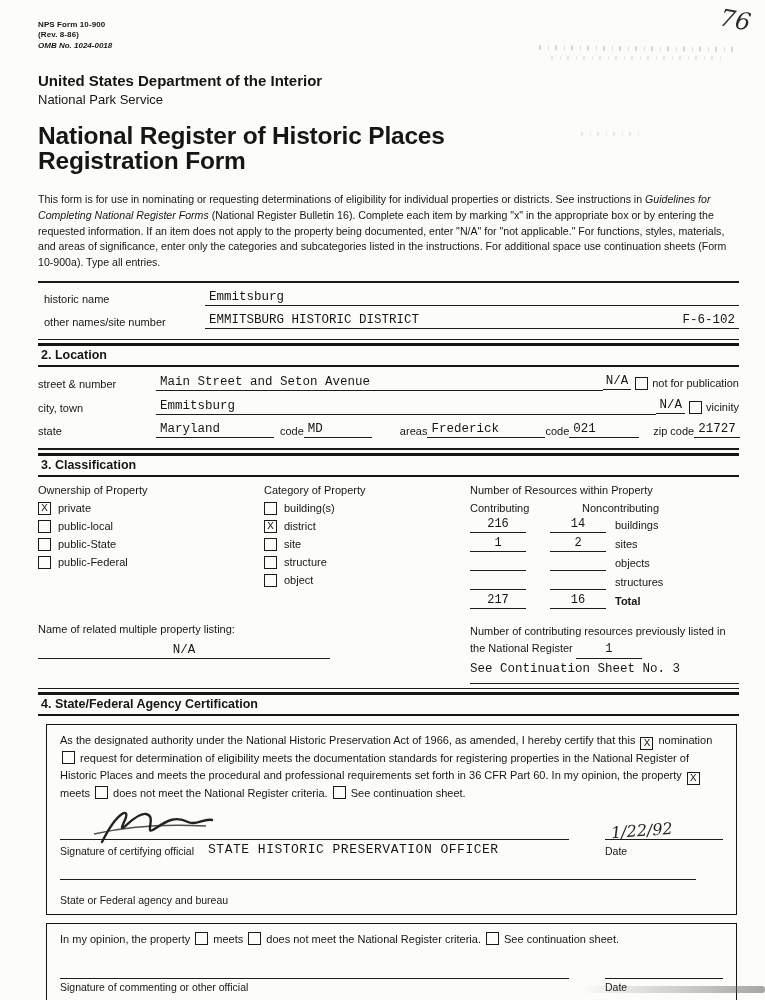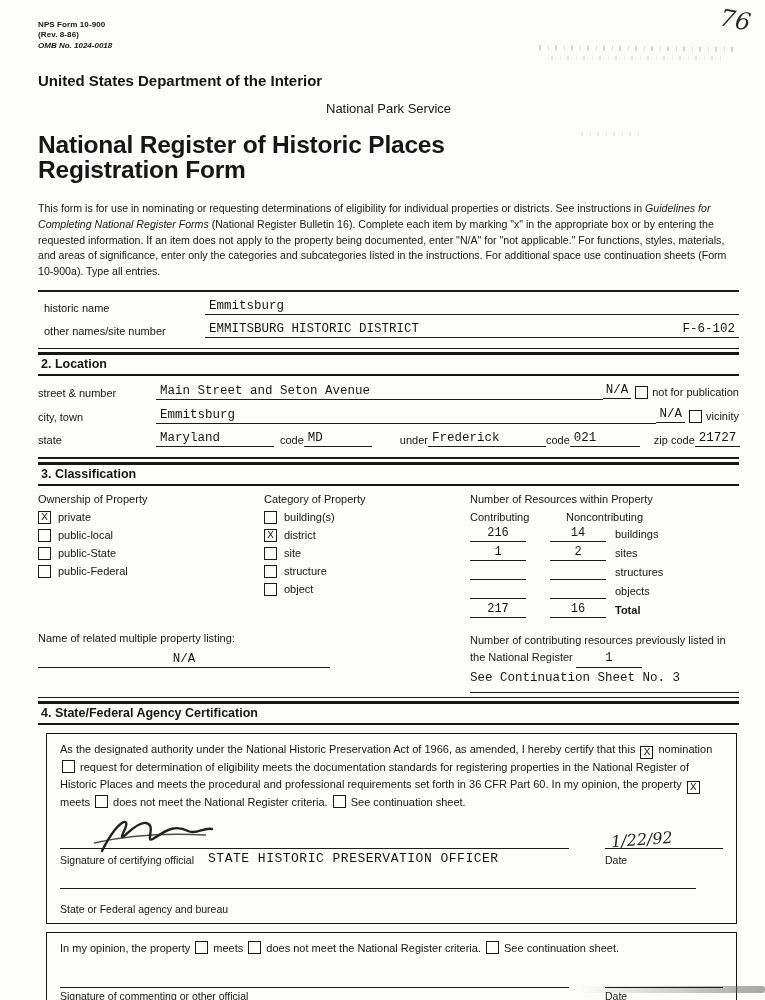--- a/index.html
+++ b/index.html
@@ -14,21 +14,21 @@
 
   
   .topline { display:flex; justify-content:space-between; align-items:flex-start;flex-direction:column; }
   .tiny { font-size:8px; line-height:1.3; font-weight:bold; letter-spacing:.1px; }
   .omb  { font-size:8px; font-weight:bold; font-style:italic; margin-right:105px; }
   .corner-hand {
     position:absolute; top:6px; right:14px; font-family:"DejaVu Serif",serif;
     font-style:italic; font-size:24px; transform:rotate(10deg); color:#2a2a2a;
   }
   .dept { font-size:15px; font-weight:bold; margin-top:22px; }
-  .service { font-size:13px; margin-top:12px;text-align:center; }
+  .service { font-size:13px; margin-top:3px; }
   .title { font-size:24.5px; font-weight:bold; line-height:1.04; margin:16px 0 0 0; letter-spacing:-.2px; }
   .title span { display:block; }
   .intro { font-size:10.6px; line-height:1.5; margin:18px 0 0 0; text-align:left; }
   .intro i { font-style:italic; }
 
   
   .pre-rule { height:1.5px; background:#1a1a1a; margin-top:10px; }
   .sec-head {
     margin-top:3px; border-top:3px solid #161616; border-bottom:2px solid #161616;
     font-size:12.5px; font-weight:bold; padding:2px 0 3px 3px;
@@ -51,21 +51,21 @@
   .na-cluster { display:flex; align-items:flex-end; gap:4px; padding-bottom:1px; }
   .na { font-family:"Liberation Mono",monospace; font-size:12.5px; border-bottom:1.5px solid #1c1c1c; padding:0 3px 1px 3px; }
   .na-cluster .cb { vertical-align:bottom; }
   .na-cluster .lbl { font-size:11px; padding-bottom:1px; }
 
   
   .cols3 { display:flex; margin-top:7px; font-size:11px; }
   .col-own { width:226px; } .col-cat { width:206px; } .col-res { flex:1; }
   .col-h { margin-bottom:6px; }
   .cb-item { display:flex; align-items:center; gap:7px; margin-top:5px; }
-  .res-heads { display:flex; margin-top:6px; }
+  .res-heads { display:flex; margin-top:6px;gap:16px; }
   .res-h1 { width:96px; } 
   .res-row { display:flex; align-items:flex-end; margin-top:3px; }
   .rc { width:56px; border-bottom:1.5px solid #1c1c1c; text-align:center;
         font-family:"Liberation Mono",monospace; font-size:12px; height:16px; line-height:15px; }
   .rc.second { margin-left:24px; }
   .res-row .rlbl { margin-left:9px; padding-bottom:2px; }
   .res-row.total .rlbl { font-weight:bold; }
 
   .related-row { display:flex; margin-top:14px; font-size:11px; }
   .related-left { width:432px; }
@@ -168,21 +168,21 @@
           <span class="mark"></span>
         </span>
       <span class="lbl">vicinity</span>
     </span>
   </div>
   <div class="frow">
     <span class="flabel w118">state</span>
     <span class="fvalue" style="flex:0 0 118px;">Maryland</span>
     <span class="flabel bold" style="margin-left:6px;">code</span>
     <span class="fvalue" style="flex:0 0 68px;">MD</span>
-    <span class="flabel bold" style="margin-left:28px;">under</span>
+    <span class="flabel bold" style="margin-left:28px;">areas</span>
     <span class="fvalue" style="flex:0 0 118px;">Frederick</span>
     <span class="flabel bold">code</span>
     <span class="fvalue" style="flex:0 0 70px;">021</span>
     <span class="flabel bold" style="margin-left:14px;">zip code</span>
     <span class="fvalue">21727</span>
   </div>
 
   <div class="pre-rule"></div>
   <div class="sec-head">3.  Classification</div>
 
@@ -261,26 +261,26 @@
         <span class="rlbl">buildings</span>
       </div>
       <div class="res-row">
         <span class="rc">1</span>
         <span class="rc second">2</span>
         <span class="rlbl">sites</span>
       </div>
       <div class="res-row">
         <span class="rc"></span>
         <span class="rc second"></span>
-        <span class="rlbl">structures</span>
+        <span class="rlbl">objects</span>
       </div>
       <div class="res-row">
         <span class="rc"></span>
         <span class="rc second"></span>
-        <span class="rlbl">objects</span>
+        <span class="rlbl">structures</span>
       </div>
       <div class="res-row total">
         <span class="rc">217</span>
         <span class="rc second">16</span>
         <span class="rlbl">Total</span>
       </div>
     </div>
   </div>
 
   <div class="related-row">

